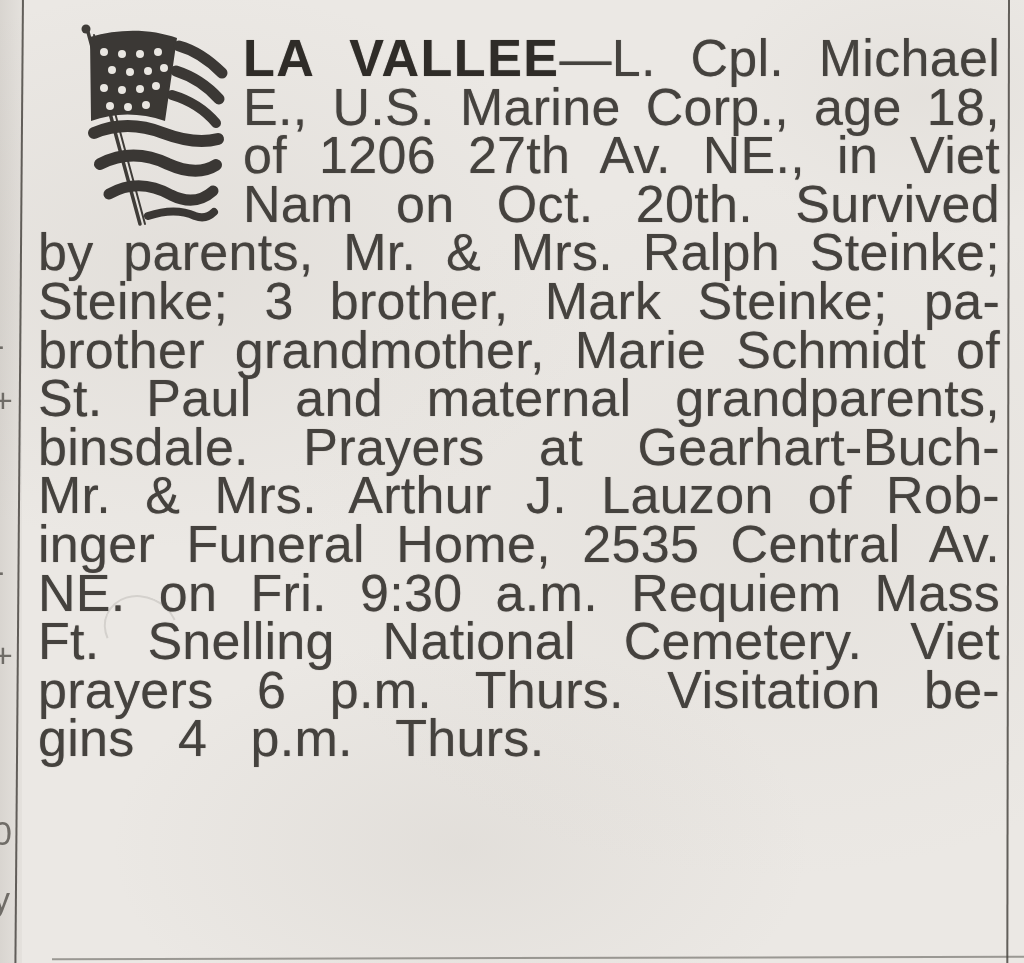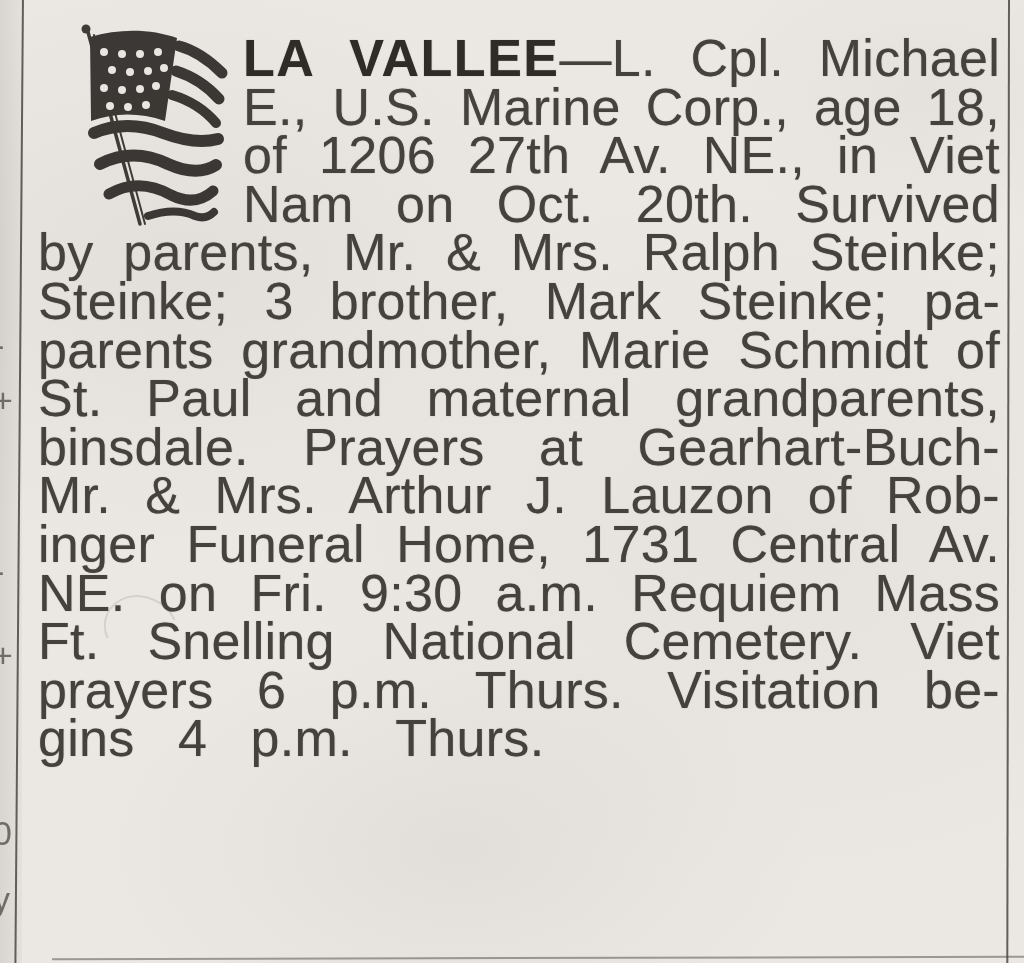--- a/index.html
+++ b/index.html
@@ -130,25 +130,25 @@
     </svg>
   </div>
 
   <div class="text-block">
       <div class="line indent"><span class="bold">LA VALLEE</span><span>—L. Cpl. Michael</span></div>
       <div class="line indent"><span>E., U.S. Marine Corp., age 18,</span></div>
       <div class="line indent"><span>of 1206 27th Av. NE., in Viet</span></div>
       <div class="line indent"><span>Nam on Oct. 20th. Survived</span></div>
       <div class="line"><span>by parents, Mr. &amp; Mrs. Ralph Steinke;</span></div>
       <div class="line"><span>Steinke; 3 brother, Mark Steinke; pa-</span></div>
-      <div class="line"><span>parents grandmother, Marie Schmidt of</span></div>
+      <div class="line"><span>brother grandmother, Marie Schmidt of</span></div>
       <div class="line"><span>St. Paul and maternal grandparents,</span></div>
       <div class="line"><span>binsdale. Prayers at Gearhart-Buch-</span></div>
       <div class="line"><span>Mr. &amp; Mrs. Arthur J. Lauzon of Rob-</span></div>
-      <div class="line"><span>inger Funeral Home, 1731 Central Av.</span></div>
+      <div class="line"><span>inger Funeral Home, 2535 Central Av.</span></div>
       <div class="line"><span>NE. on Fri. 9:30 a.m. Requiem Mass</span></div>
       <div class="line"><span>Ft. Snelling National Cemetery. Viet</span></div>
       <div class="line"><span>prayers 6 p.m. Thurs. Visitation be-</span></div>
       <div class="line no-just"><span>gins 4 p.m. Thurs.</span></div>
     </div>
 
   <div class="smudge"></div>
 </div>
 
 </body></html>

